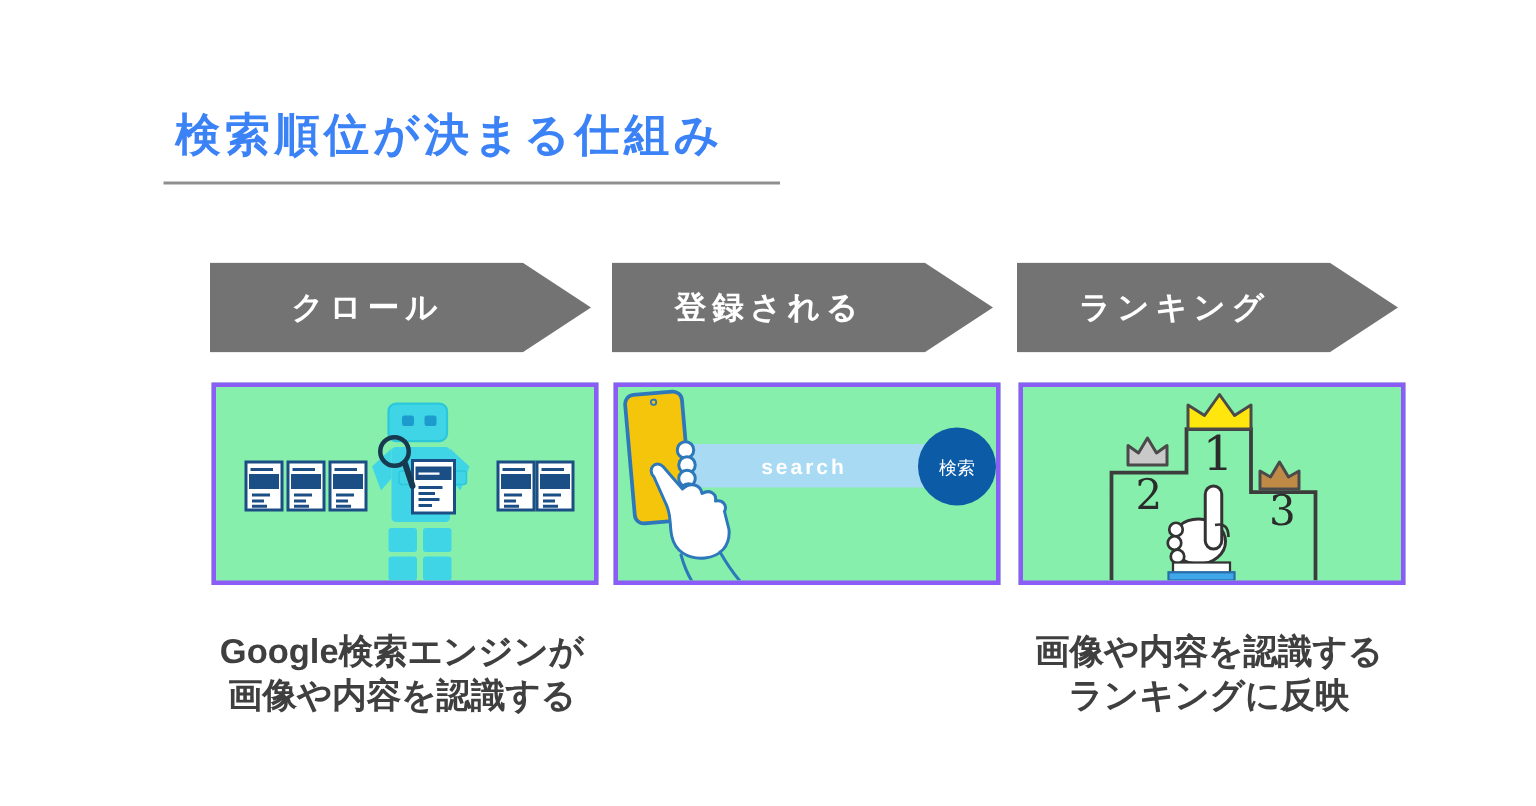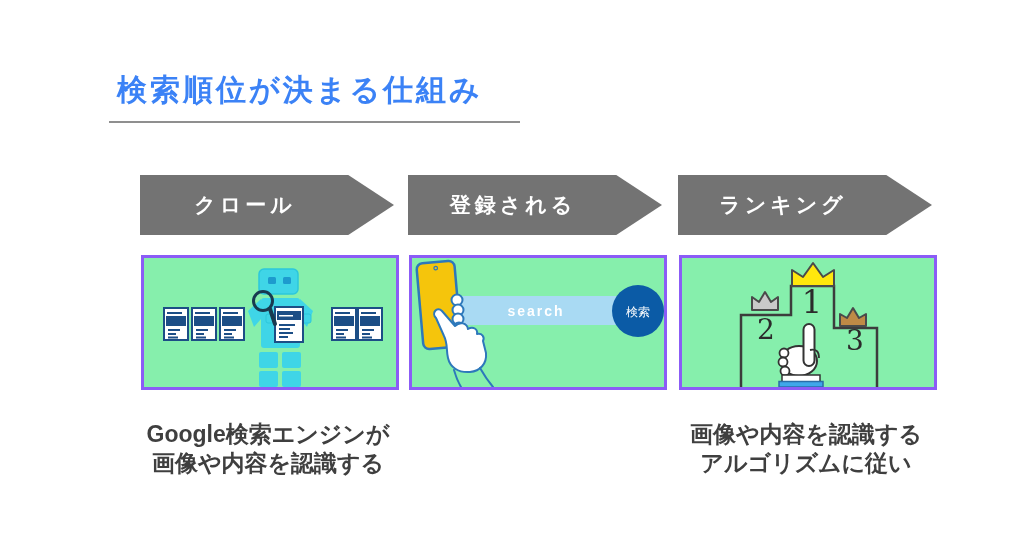--- a/index.html
+++ b/index.html
@@ -202,17 +202,17 @@
           <circle cx="103" cy="113" r="4.5" fill="#ffffff" stroke="#333333" stroke-width="1.8"></circle>
           <path d="M128,92 Q137,90 137,100" fill="none" stroke="#333333" stroke-width="1.8"></path>
           <rect x="100" y="117" width="38" height="7" fill="#ffffff" stroke="#333333" stroke-width="1.5"></rect>
           <rect x="97" y="123.5" width="44" height="5.5" fill="#3fa7ea" stroke="#2a6da8" stroke-width="1.5"></rect>
         </g>
       </svg>
     </div>
 
     <div class="caption">
       <span>画像や内容を認識する</span><br>
-      <span>アルゴリズムに従い</span>
+      <span>ランキングに反映</span>
     </div>
   </div>
 
 </div>
 
 </body></html>

